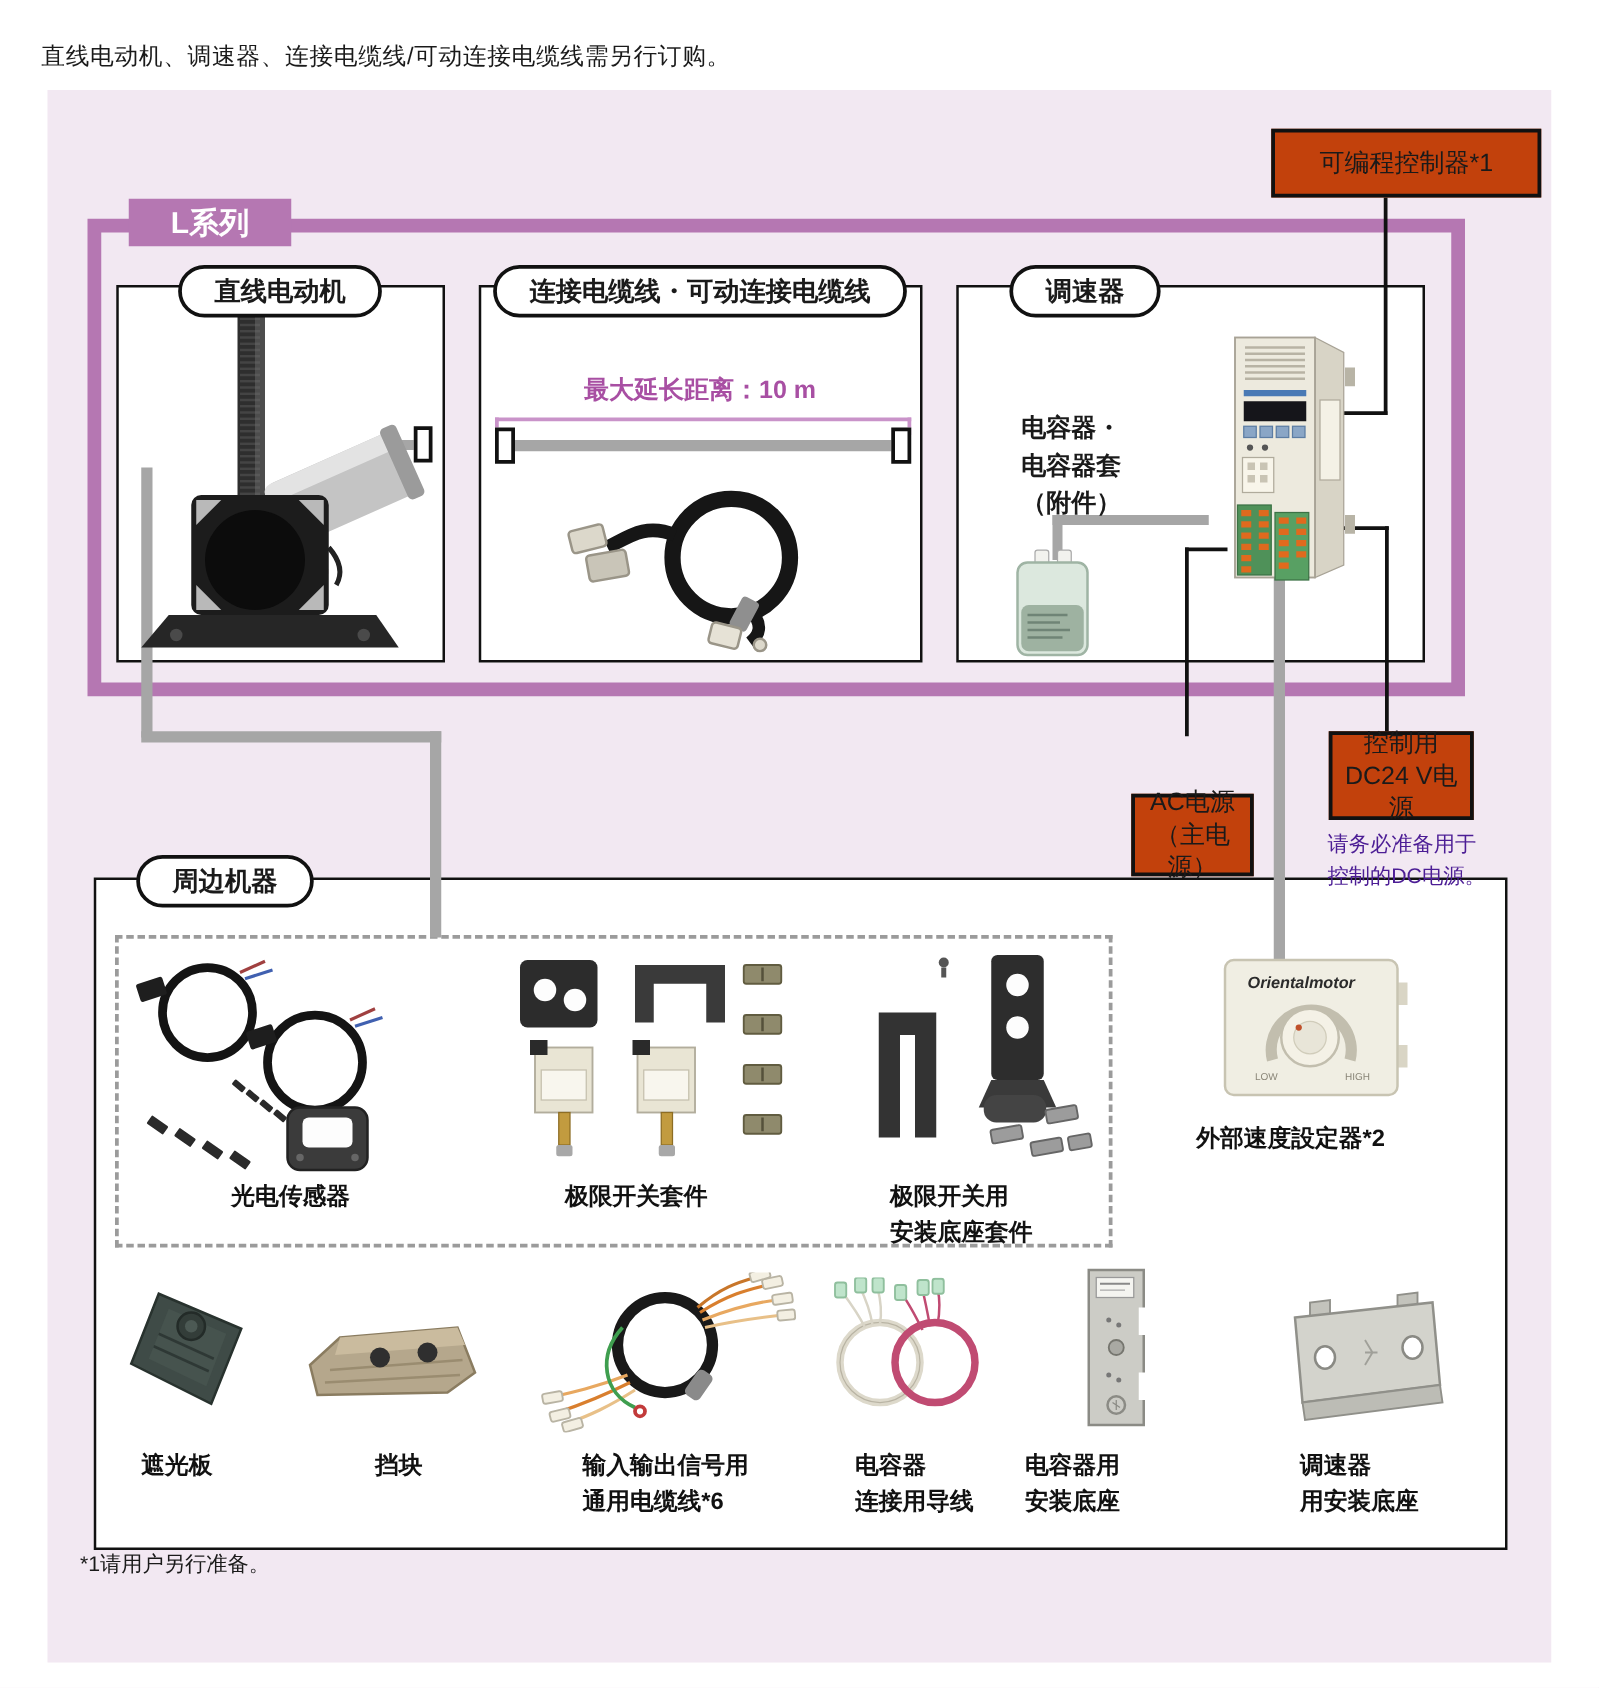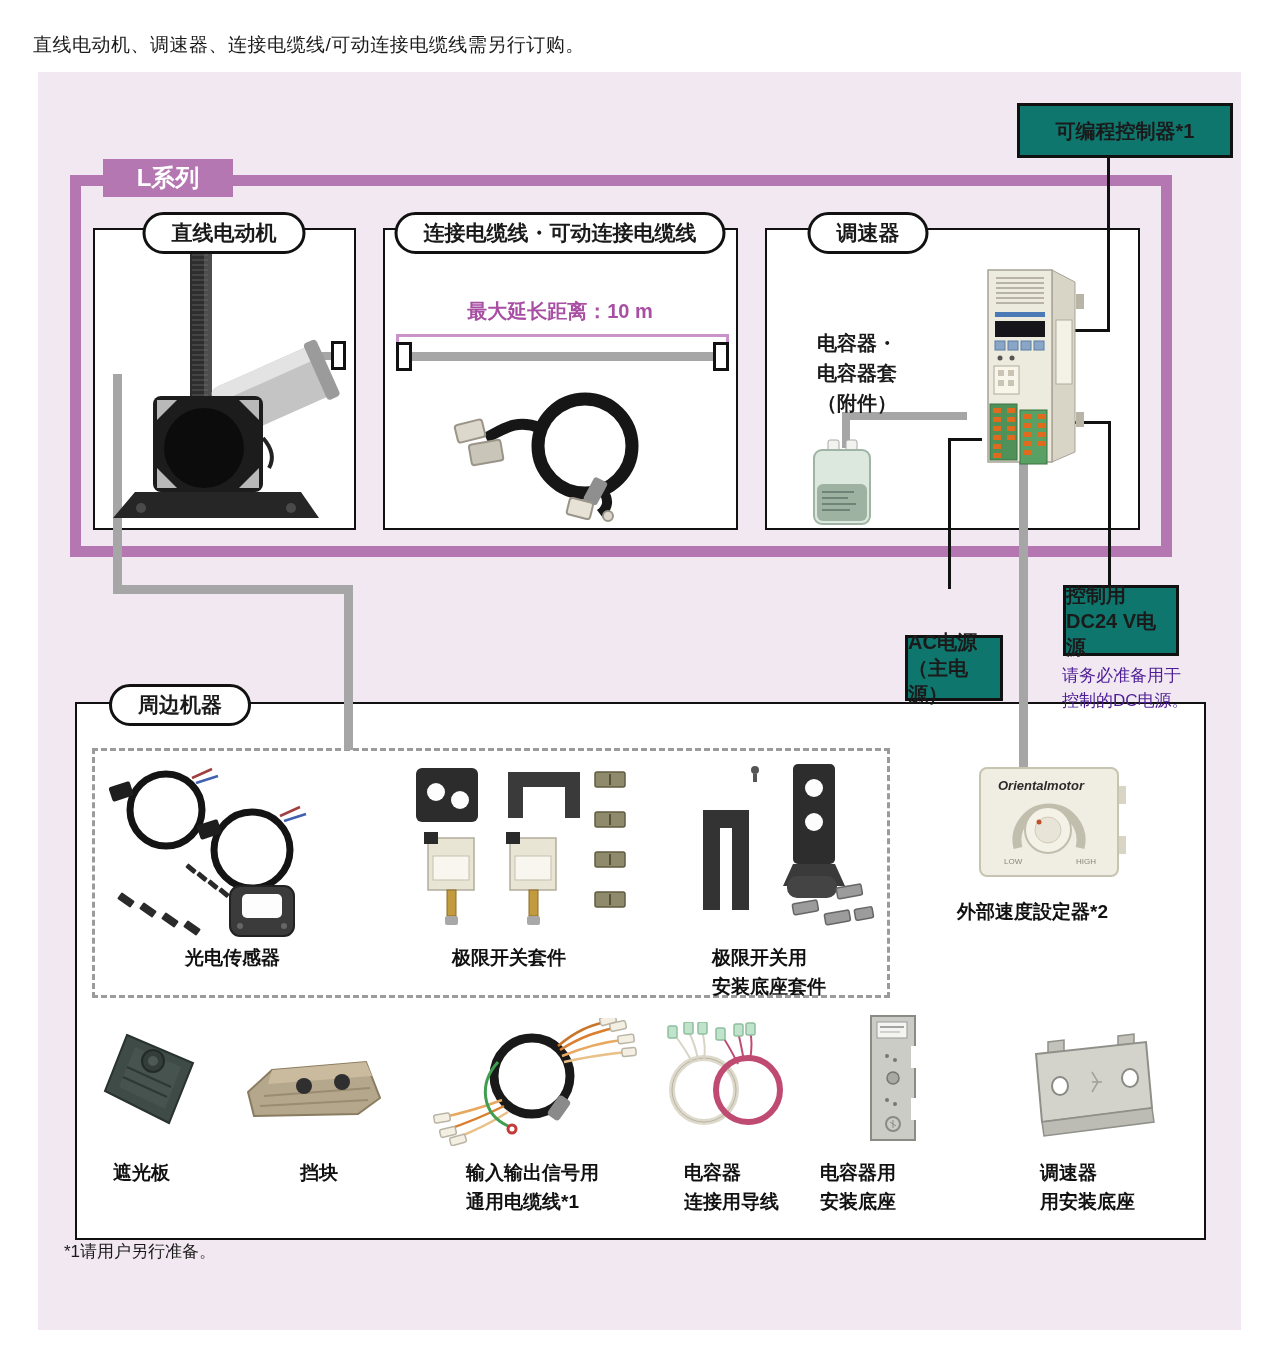--- a/index.html
+++ b/index.html
@@ -7,21 +7,21 @@
          font-family:"Liberation Sans","DejaVu Sans",sans-serif;color:#1a1a1a;}
   .abs{position:absolute;}
   .intro{left:33px;top:32px;font-size:19px;letter-spacing:0.5px;}
   .panel{left:38px;top:72px;width:1203px;height:1258px;background:#f2e8f2;}
   .frame{left:70px;top:175px;width:1102px;height:382px;border:11px solid #b577b2;box-sizing:border-box;}
   .tag{left:103px;top:159px;width:130px;height:38px;background:#b577b2;color:#fff;
        font-weight:bold;font-size:24px;display:flex;align-items:center;justify-content:center;z-index:7;}
   .secbox{background:#fff;border:2px solid #111;box-sizing:border-box;}
   .pill{background:#fff;border:3px solid #111;border-radius:999px;font-weight:bold;font-size:21px;
         padding:4px 26px;white-space:nowrap;z-index:7;transform:translateX(-50%);}
-  .labelbox{background:#0f766e;border:3px solid #111;font-weight:bold;font-size:20px;
+  .labelbox{background:#c2410c;border:3px solid #111;font-weight:normal;font-size:20px;text-align:center;
             display:flex;align-items:center;justify-content:center;line-height:1.3;z-index:7;box-sizing:border-box;}
   .ml{white-space:pre-line;}
   .ln{background:#111;z-index:4;}
   .lng{background:#a6a6a6;z-index:4;}
   .lnp{background:#c993c9;z-index:3;}
   .purple-note{color:#a84fa3;font-weight:bold;font-size:20px;transform:translateX(-50%);white-space:nowrap;z-index:5;}
   .attach-note{font-weight:bold;font-size:20px;line-height:1.5;text-align:center;transform:translateX(-50%);z-index:5;}
   .conn{background:#fff;border:3px solid #111;box-sizing:border-box;z-index:5;}
   .dcnote{font-size:17px;line-height:1.45;color:#4c1d95;z-index:5;}
   .prodlabel{font-weight:bold;font-size:19px;line-height:1.55;color:#111;z-index:6;}
@@ -368,21 +368,21 @@
     <polygon points="18,26 128,14 134,80 24,94" fill="#d3d3cc" stroke="#90908a" stroke-width="2"></polygon>
     <ellipse cx="42" cy="58" rx="8" ry="9" fill="#fff" stroke="#8a8a84" stroke-width="2"></ellipse>
     <ellipse cx="112" cy="50" rx="8" ry="9" fill="#fff" stroke="#8a8a84" stroke-width="2"></ellipse>
     <polygon points="24,94 134,80 136,94 26,108" fill="#bcbcb5" stroke="#90908a" stroke-width="1.5"></polygon>
     <path d="M74,44 l6,10 -6,10 M74,54 h10" stroke="#a0a099" stroke-width="1.5" fill="none"></path>
   </svg>
 
   <div class="abs prodlabel" style="left:113px;top:1158px;">遮光板</div>
   <div class="abs prodlabel" style="left:300px;top:1158px;">挡块</div>
   <div class="abs prodlabel ml" style="left:466px;top:1158px;">输入输出信号用
-通用电缆线*1</div>
+通用电缆线*6</div>
   <div class="abs prodlabel ml" style="left:684px;top:1158px;">电容器
 连接用导线</div>
   <div class="abs prodlabel ml" style="left:820px;top:1158px;">电容器用
 安装底座</div>
   <div class="abs prodlabel ml" style="left:1040px;top:1158px;">调速器
 用安装底座</div>
 
   <div class="abs footnote" style="left:64px;top:1240px;">*1请用户另行准备。</div>
 
 </div>

